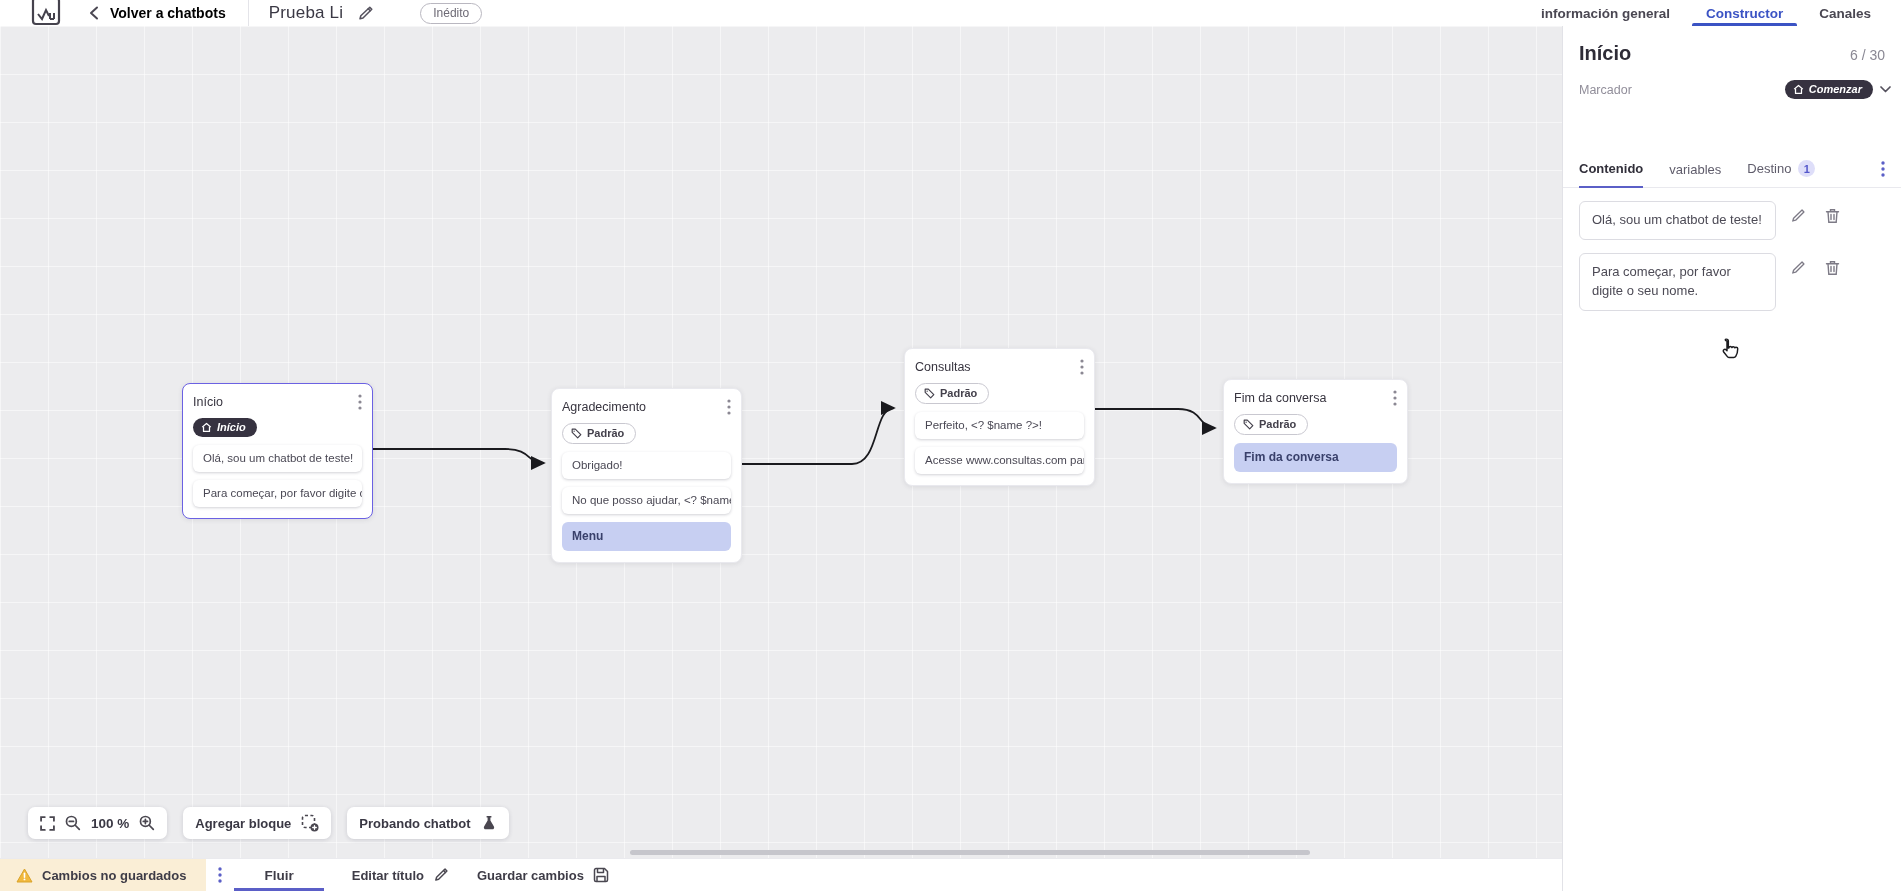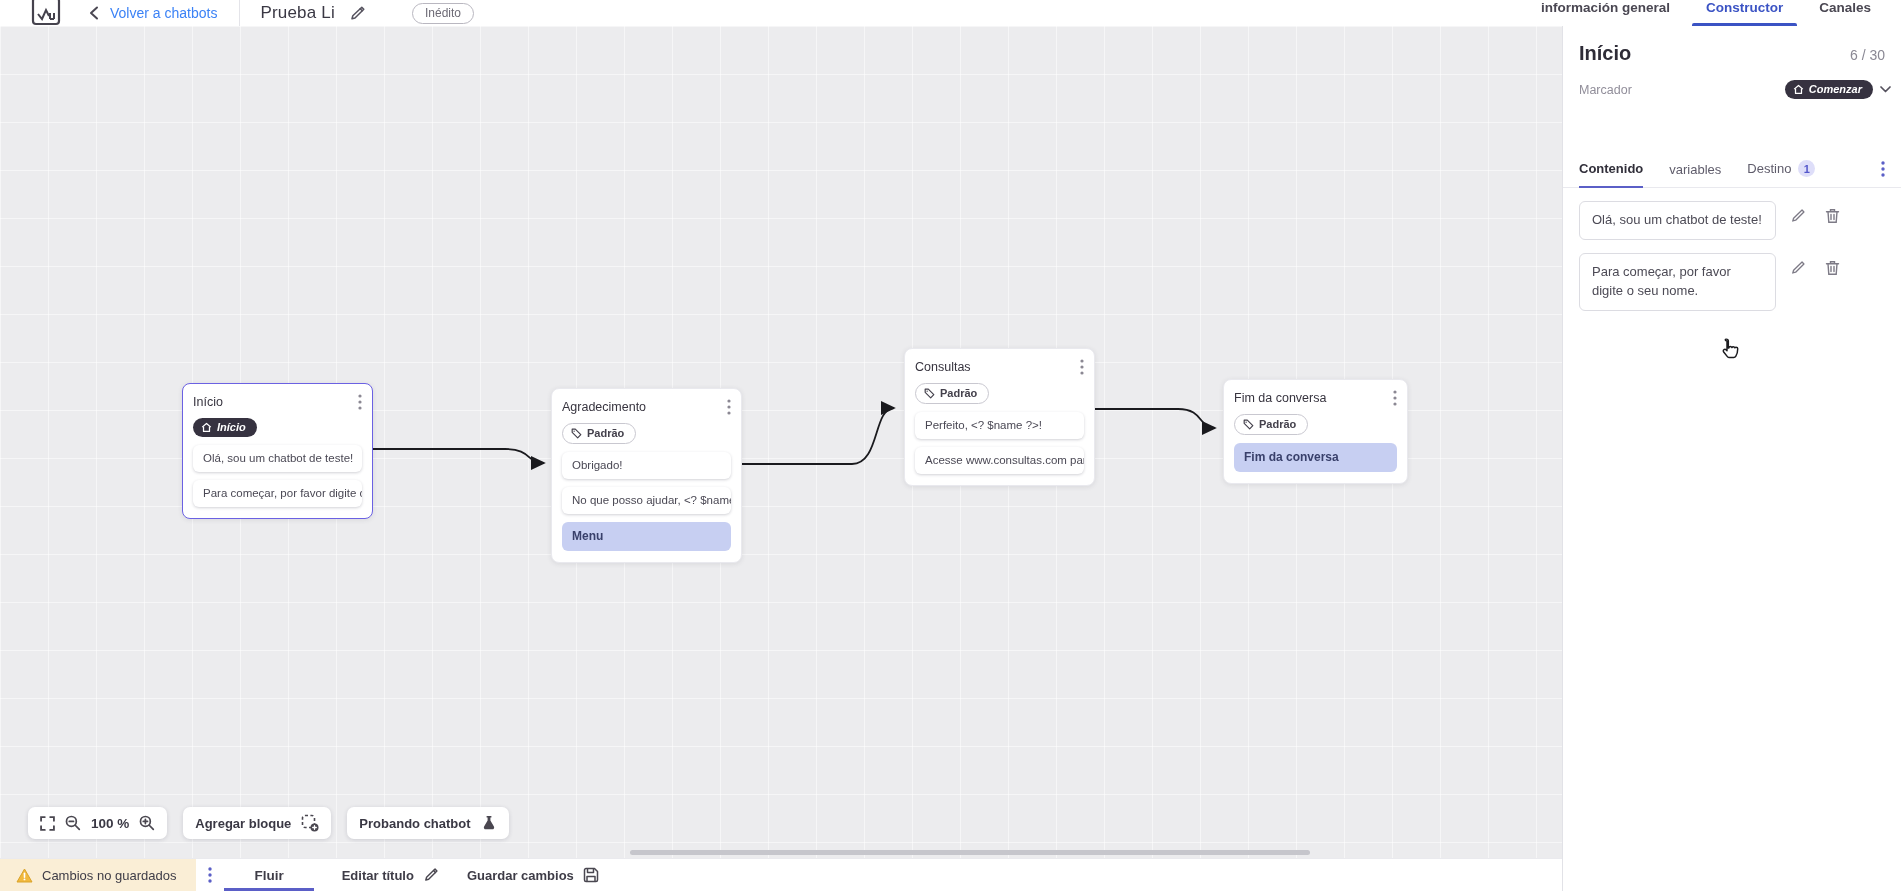--- a/index.html
+++ b/index.html
@@ -4,27 +4,27 @@
 <style>
   * { margin:0; padding:0; box-sizing:border-box; }
   html,body { width:1901px; height:891px; background:#fff; font-family:"Liberation Sans", sans-serif; }
   .app { position:relative; width:1901px; height:891px; overflow:hidden; background:#fff; color:#3a3844; }
 
   
   .top-header { position:absolute; left:0; top:0; width:1901px; height:26px; background:#fff; display:flex; align-items:center; z-index:6; }
   .logo-wrap { width:46px; height:26px; overflow:hidden; position:relative; margin-left:26px; }
   .logo-wrap svg { position:absolute; left:0; top:-9px; }
   .back-btn { display:flex; align-items:center; gap:10px; margin-left:16px; cursor:pointer; }
-  .back-label { font-size:14px; font-weight:400; color:#3b82f6; }
+  .back-label { font-size:14px; font-weight:700; color:#000000; }
   .hdr-divider { width:1px; height:26px; background:#e4e4e9; margin:0 20px 0 22px; }
   .flow-title { font-size:17px; color:#3a3844; letter-spacing:.2px; }
   .title-pencil { margin-left:14px; color:#55525e; display:flex; }
   .status-pill { margin-left:46px; border:1px solid #b9b7c0; color:#6d6a75; font-size:12px; border-radius:11px; padding:2px 12px 3px; }
   .hdr-tabs { margin-left:auto; display:flex; gap:36px; padding-right:30px; height:100%; align-items:center; }
-  .hdr-tab { font-size:13.5px; font-weight:700; color:#4a4752; position:relative; height:100%; display:flex; cursor:pointer; }
+  .hdr-tab { font-size:13.5px; font-weight:700; color:#4a4752; position:relative; height:100%; display:flex; align-items:center; cursor:pointer; }
   .hdr-tab.active { color:#3b53c4; }
   .hdr-tab.active .tab-underline { position:absolute; left:-14px; right:-14px; bottom:0; height:3px; background:#3b53c4; border-radius:2px 2px 0 0; }
 
   
   .canvas { position:absolute; left:0; top:26px; width:1562px; height:832px; overflow:hidden;
     background-color:#ececee;
     background-image:linear-gradient(rgba(255,255,255,.55) 1.5px, transparent 1.5px),
                      linear-gradient(90deg, rgba(255,255,255,.55) 1.5px, transparent 1.5px);
     background-size:48px 48px; }
   .wires { position:absolute; left:0; top:0; pointer-events:none; }
@@ -77,21 +77,21 @@
   .msg-icons .ico { cursor:pointer; display:flex; }
   .add-content-btn { margin:21px 16px 0; border:1.5px dashed #b6b6c0; border-radius:4px; height:41px;
     display:flex; align-items:center; justify-content:center; font-size:13px; color:#3f3d49; cursor:pointer; }
 
   .mouse-cursor { position:absolute; left:1718px; top:337px; z-index:30; pointer-events:none; }
 
   
   .bottom-bar { position:absolute; left:0; top:858px; width:1562px; height:33px; background:#fff;
     border-top:1px solid #eaeaee; display:flex; align-items:center; z-index:6; }
   .unsaved-chip { height:100%; background:#faeed6; display:flex; align-items:center; gap:9px; padding:0 20px 0 16px;
-    font-size:13px; font-weight:400; color:#3e3c47; }
+    font-size:13px; font-weight:700; color:#3e3c47; }
   .bb-kebab { color:#5b5fc7; margin:0 12px 0 12px; display:flex; cursor:pointer; }
   .flow-tab { position:relative; height:100%; display:flex; align-items:center; padding:0 30px;
     font-size:13.5px; font-weight:700; color:#3e3c47; cursor:pointer; }
   .flow-underline { position:absolute; left:0; right:0; bottom:0; height:3px; background:#5b5fc7; }
   .bb-item { display:flex; align-items:center; gap:9px; font-size:13px; font-weight:700; color:#3e3c47; margin-left:28px; cursor:pointer; }
   .bb-item .ico { display:flex; color:#4a4750; }
 </style>
 </head>
 <body>
 

